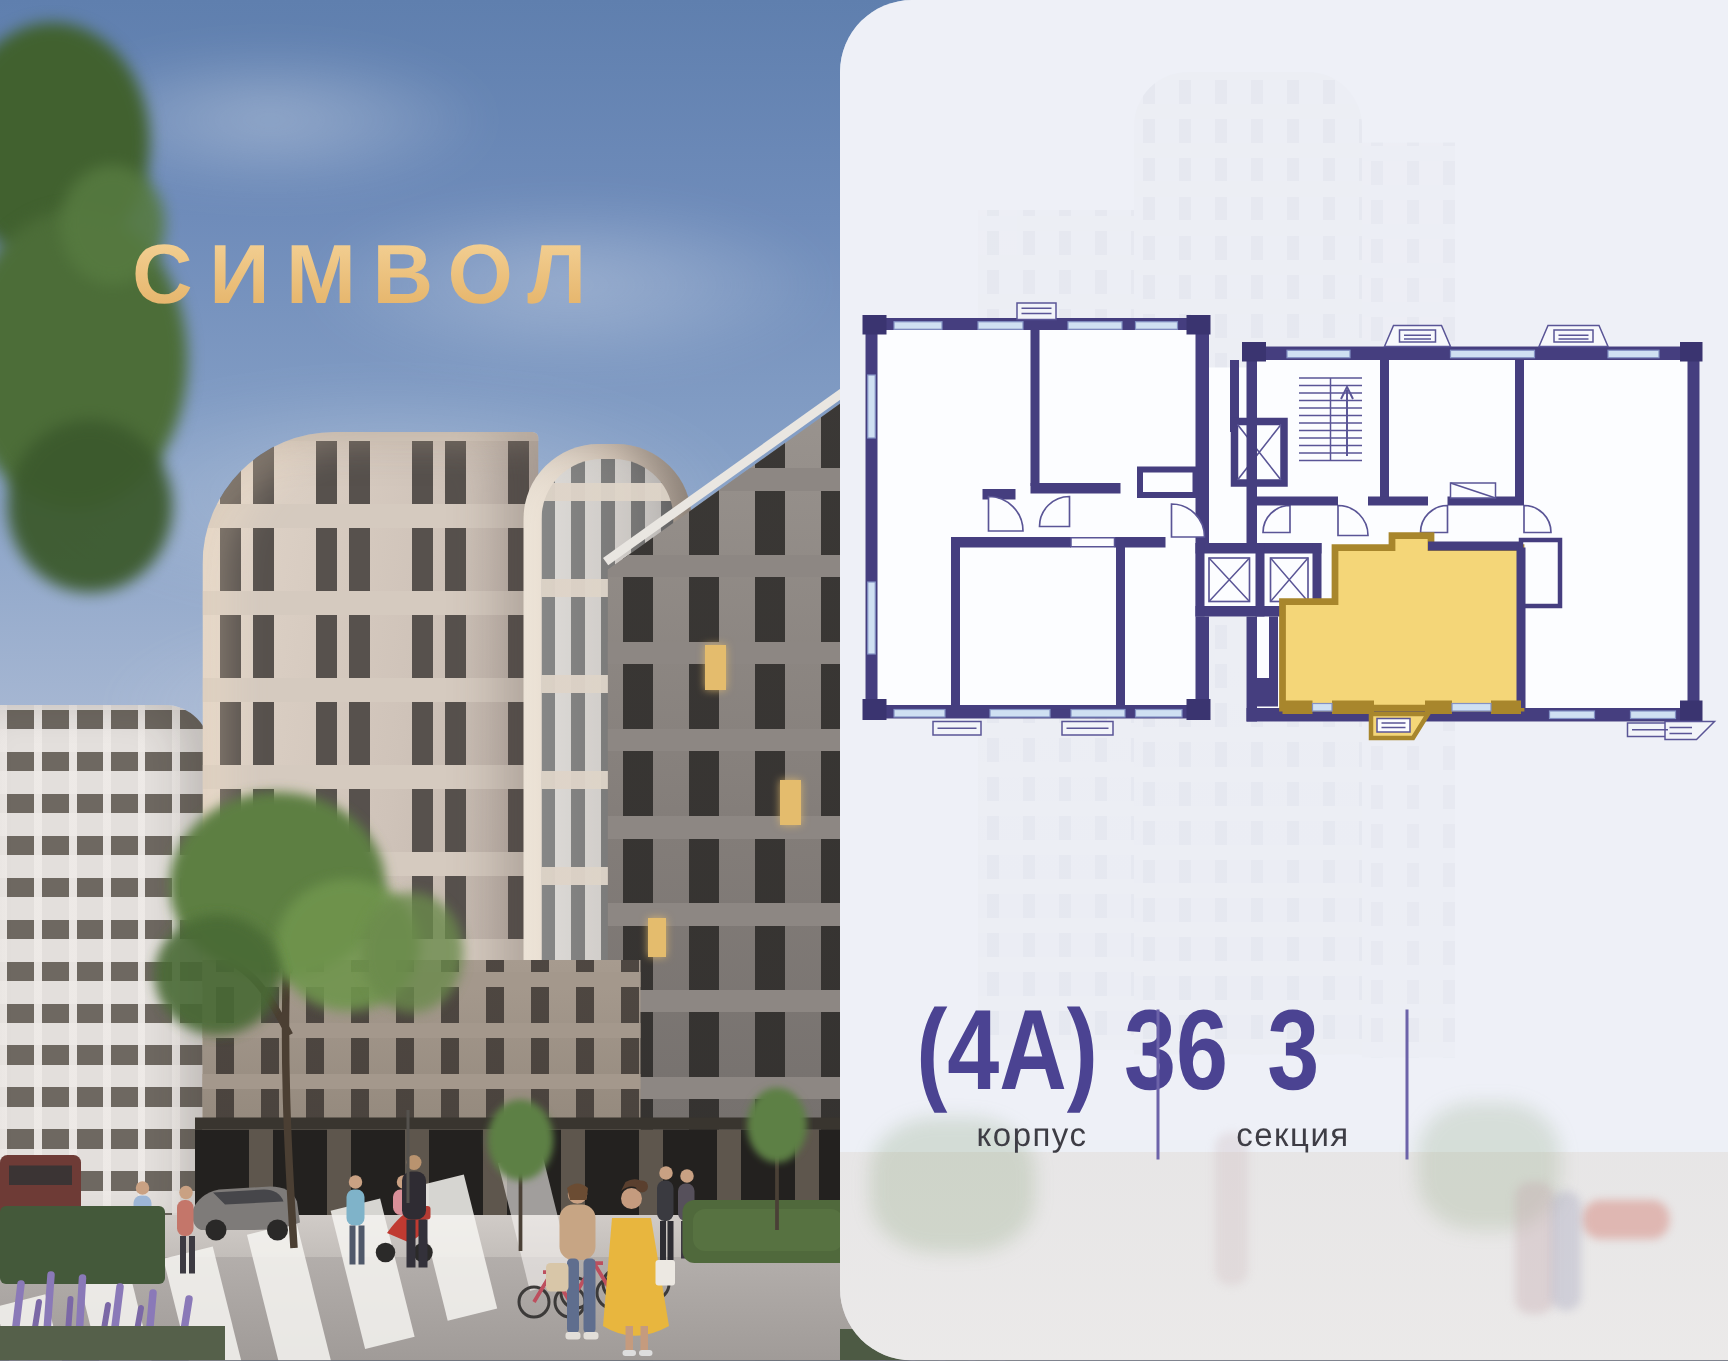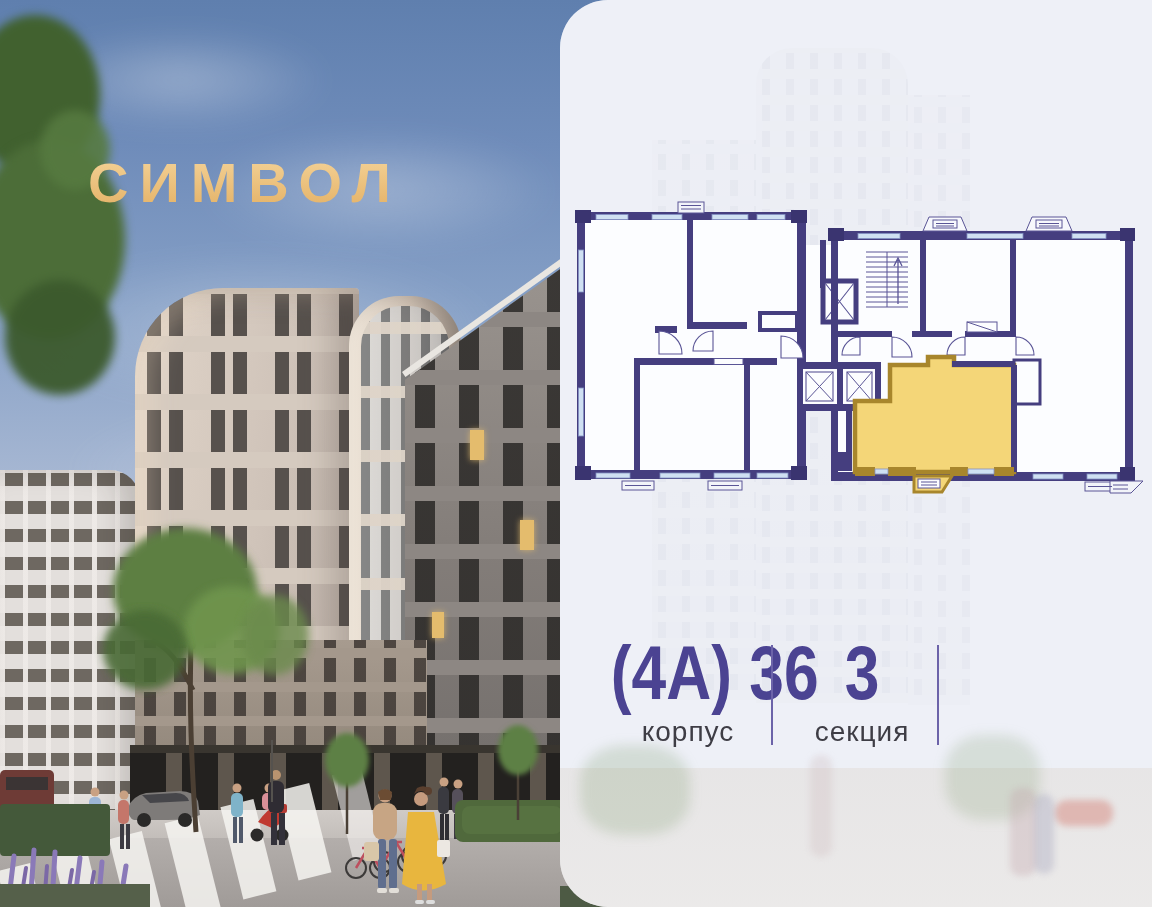--- a/index.html
+++ b/index.html
@@ -75,25 +75,25 @@
   .fbg1{left:20px;top:745px;width:110px;height:90px;background:rgba(120,150,100,.22);}
   .fbg2{left:385px;top:735px;width:95px;height:85px;background:rgba(120,150,100,.20);}
   .fbroad{left:0;top:768px;width:592px;height:139px;position:absolute;background:linear-gradient(rgba(226,221,217,.55),rgba(234,230,226,.65));}
   .fbred{left:495px;top:800px;width:58px;height:26px;background:rgba(205,95,80,.35);border-radius:12px;filter:blur(3px);}
   .fbf1{left:450px;top:788px;width:26px;height:88px;background:rgba(195,165,172,.35);border-radius:10px;filter:blur(3px);}
   .fbf2{left:474px;top:794px;width:20px;height:80px;background:rgba(150,150,180,.30);border-radius:10px;filter:blur(3px);}
   .fbf3{left:250px;top:755px;width:22px;height:102px;background:rgba(205,185,190,.30);border-radius:10px;filter:blur(3px);}
 
   .planwrap{position:absolute;left:0;top:190px;width:592px;height:330px;}
 
-  .info{position:absolute;left:0;top:640px;width:592px;height:130px;}
+  .info{position:absolute;left:0;top:668px;width:592px;height:130px;}
   .icol{position:absolute;text-align:center;}
   .col1{left:28px;width:200px;} .col2{left:242px;width:120px;} .col3{left:394px;width:120px;}
   .inum{display:inline-block;font-size:76px;line-height:66px;font-weight:bold;color:#4b4392;transform:scaleX(.82);transform-origin:center;white-space:nowrap;}
-  .ilab{margin-top:10px;font-size:28px;color:#3e3d45;letter-spacing:1px;}
+  .ilab{margin-top:10px;font-size:22px;color:#3e3d45;letter-spacing:1px;}
   .idiv{position:absolute;top:5px;width:2px;height:100px;background:#6c63a9;}
   .d1{left:211px;} .d2{left:377px;}
 </style>
 </head>
 <body>
 
 <div class="stage">
 
   <div class="photo">
     <div class="abs cloud c1"></div>

